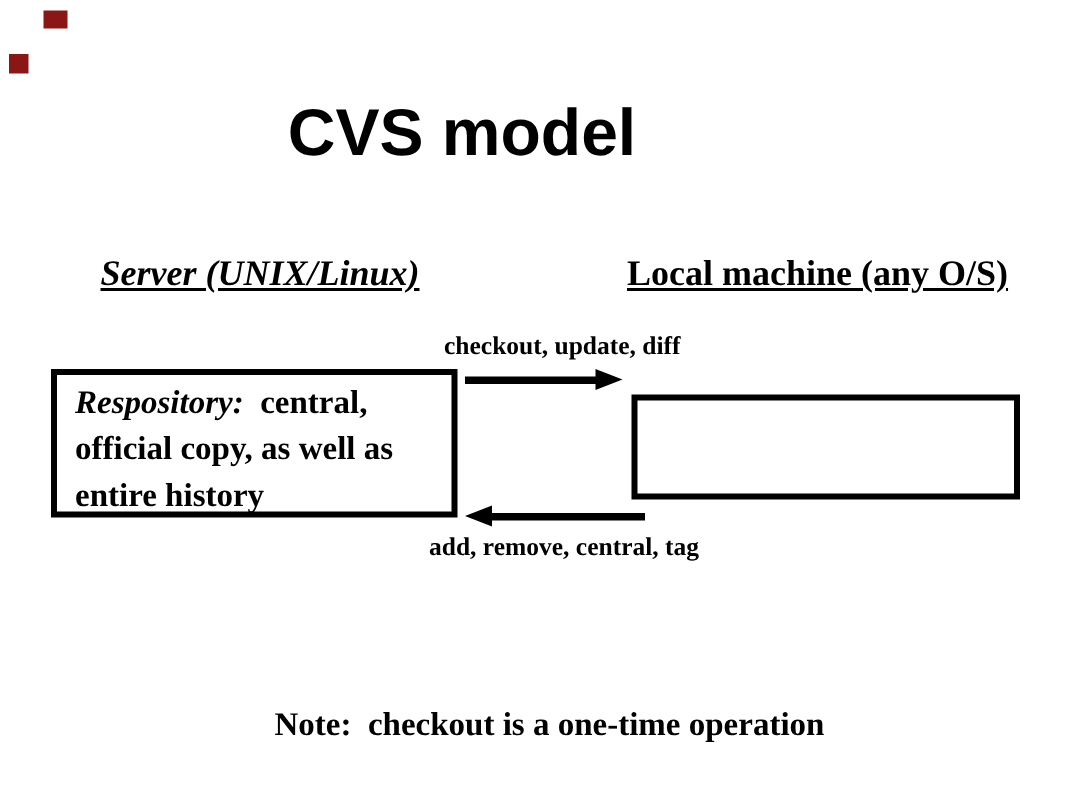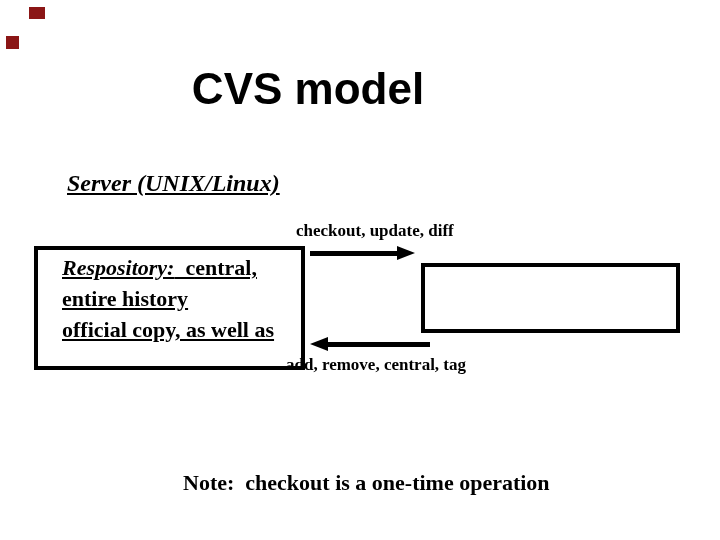--- a/index.html
+++ b/index.html
@@ -81,23 +81,22 @@
     box-sizing: border-box;
     border: 4px solid #000000;
     background: #ffffff;
     font-weight: bold;
     font-size: 22px;
     line-height: 31px;
   }
   .box .term { font-style: italic; }
   .box-repository {
     left: 34px; top: 246px;
-    width: 271px; height: 124px;
-    padding: 2px 4px 0 24px;
-    text-decoration: underline;
+    width: 271px; height: 99px;
+    padding: 2px 4px 0 12px;
   }
   .box-local {
     left: 421px; top: 263px;
     width: 259px; height: 70px;
     padding: 2px 4px 0 8px;
   }
 
   
   .note {
     position: absolute;
@@ -111,32 +110,33 @@
 <body>
 
 <div class="stage">
 
   <div class="deco deco-top"></div>
   <div class="deco deco-left"></div>
 
   <div class="title">CVS model</div>
 
   <div class="heading heading-server">Server (UNIX/Linux)</div>
+  <div class="heading heading-local">Local machine (any O/S)</div>
 
   <div class="flow-label label-checkout">checkout, update, diff</div>
 
   <div class="arrow arrow-right">
     <div class="shaft"></div>
     <div class="head"></div>
   </div>
 
   <div class="box box-repository">
     <div><span class="term pre">Respository:</span><span class="pre">  central,</span></div>
+    <div class="pre">official copy, as well as</div>
     <div class="pre">entire history</div>
-    <div class="pre">official copy, as well as</div>
   </div>
 
   <div class="box box-local">
   </div>
 
   <div class="arrow arrow-left">
     <div class="shaft"></div>
     <div class="head"></div>
   </div>
 

